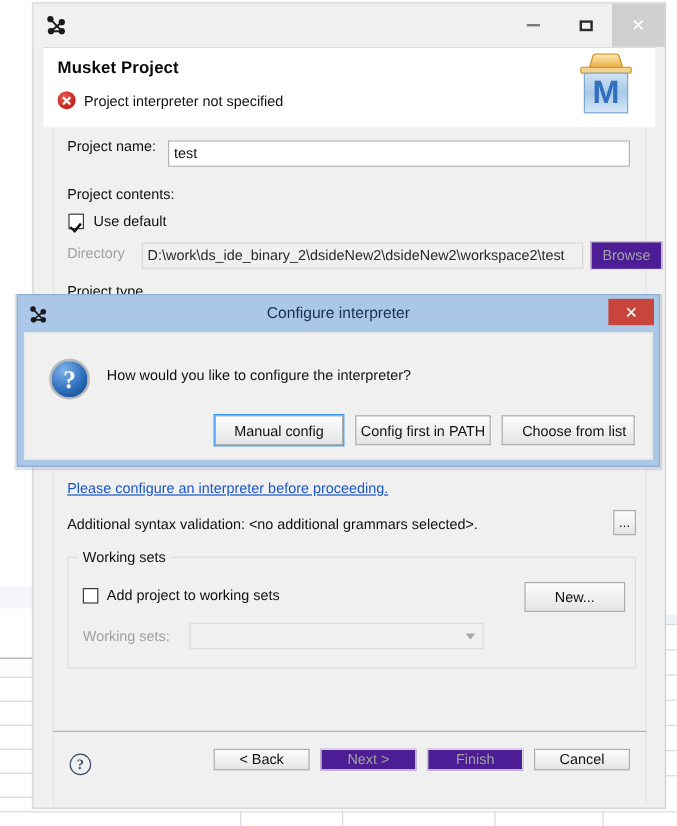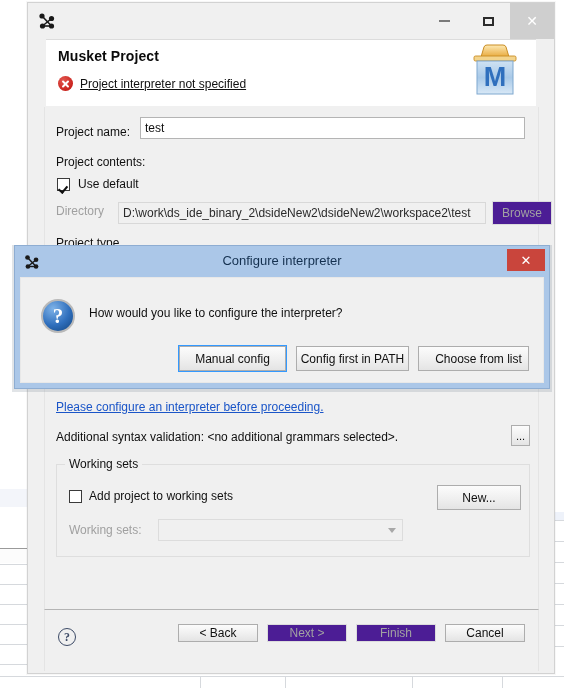--- a/index.html
+++ b/index.html
@@ -76,21 +76,21 @@
     font-family: "Liberation Sans", sans-serif;
   }
 
   
   #wiz-header {
     position: relative;
     height: 76px;
     background: #ffffff;
     border-top: 1px solid #dcdcdc;
     border-bottom: 5px solid #d946ef;
-    margin: 0 18px;
+    margin: 0 8px;
   }
   #wiz-title {
     position: absolute; left: 12px; top: 8px;
     font-size: 14px; font-weight: bold; color: #0b0b0b;
     letter-spacing: 0.1px;
   }
   #wiz-msg-row {
     position: absolute; left: 12px; top: 36px;
     display: flex; align-items: center; gap: 7px;
   }
@@ -98,21 +98,21 @@
     width: 15px; height: 15px; border-radius: 50%;
     background: radial-gradient(circle at 35% 30%, #e2564f 0%, #c8201a 75%, #9e120d 100%);
     position: relative; flex: none;
   }
   .err-icon::before, .err-icon::after {
     content: ""; position: absolute; left: 3px; top: 6.5px;
     width: 9px; height: 2px; background: #fff; border-radius: 1px;
   }
   .err-icon::before { transform: rotate(45deg); }
   .err-icon::after  { transform: rotate(-45deg); }
-  #wiz-msg { font-size: 12px; color: #101010; text-decoration: underline; }
+  #wiz-msg { font-size: 12px; color: #101010; }
   #musket-logo {
     position: absolute; right: 14px; top: 1px;
     width: 54px; height: 58px;
   }
 
   
   #wiz-body {
     position: absolute;
     left: 1px; right: 1px; top: 103px; bottom: 1px;
     background: #f0f0f0;
@@ -372,21 +372,21 @@
 
         <rect x="9" y="20" width="36" height="33" fill="url(#boxg)" stroke="#7fa8cf" stroke-width="1"></rect>
         <text x="27" y="45" text-anchor="middle" font-family="Liberation Sans, sans-serif" font-size="27" font-weight="bold" fill="#2f6fbd">M</text>
       </svg>
     </span>
   </div>
 
   <div id="wiz-body">
     <div id="page-area">
 
-      <div class="row" style="left:11px; top:18px;align-items:center;">
+      <div class="row" style="left:11px; top:8px;align-items:center;">
         <span class="lbl">Project name:</span>
       </div>
       <div class="textfield" style="position:absolute; left:95px; top:10px; width:385px;">
         <span>test</span>
       </div>
 
       <div class="row" style="left:11px; top:48px;">
         <span class="lbl">Project contents:</span>
       </div>
 

